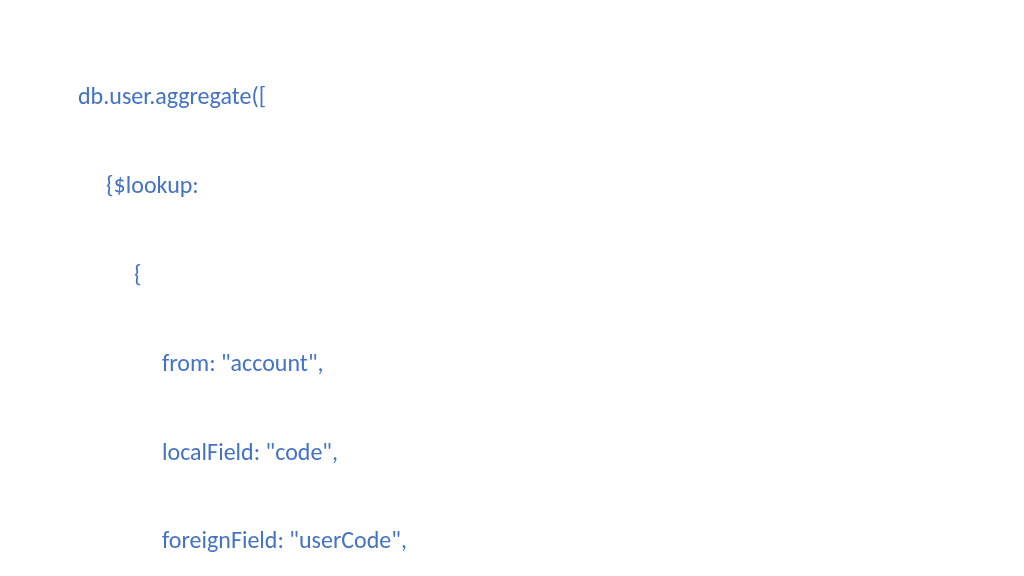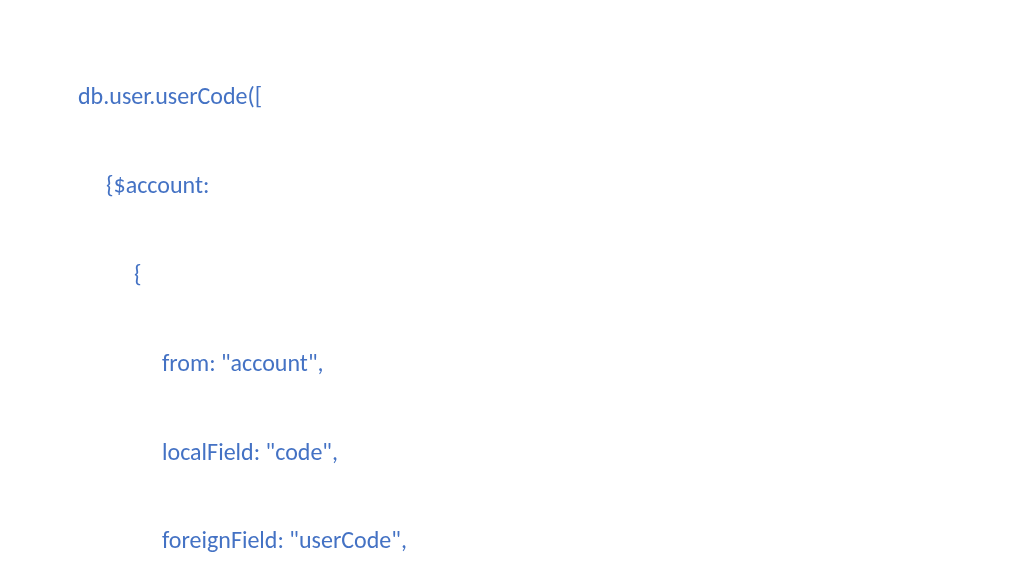--- a/index.html
+++ b/index.html
@@ -21,22 +21,22 @@
       white-space: pre;
     }
     .indent-1 { padding-left: 28px; }
     .indent-2 { padding-left: 56px; }
     .indent-3 { padding-left: 84px; }
   </style>
 </head>
 <body>
 
 <div class="code-block">
-<div>db.user.userCode([</div>
-<div class="indent-1">{$account:</div>
+<div>db.user.aggregate([</div>
+<div class="indent-1">{$lookup:</div>
 <div class="indent-2">{</div>
 <div class="indent-3">from: "account",</div>
 <div class="indent-3">localField: "code",</div>
 <div class="indent-3">foreignField: "userCode",</div>
 
 
 
 
 
 

